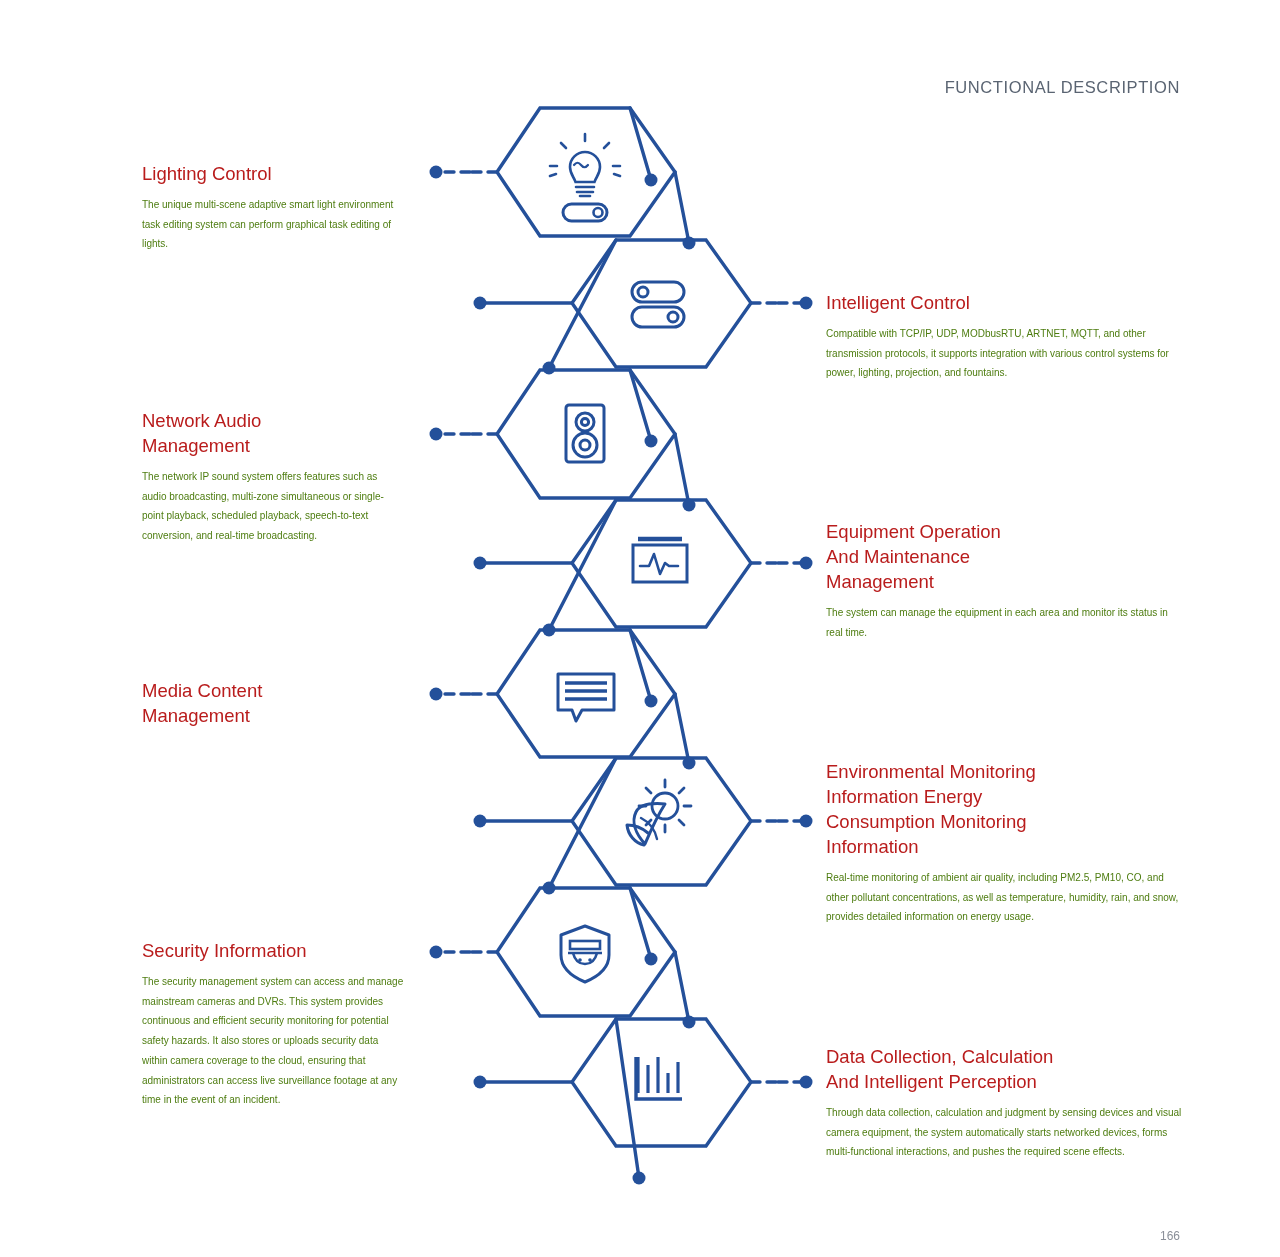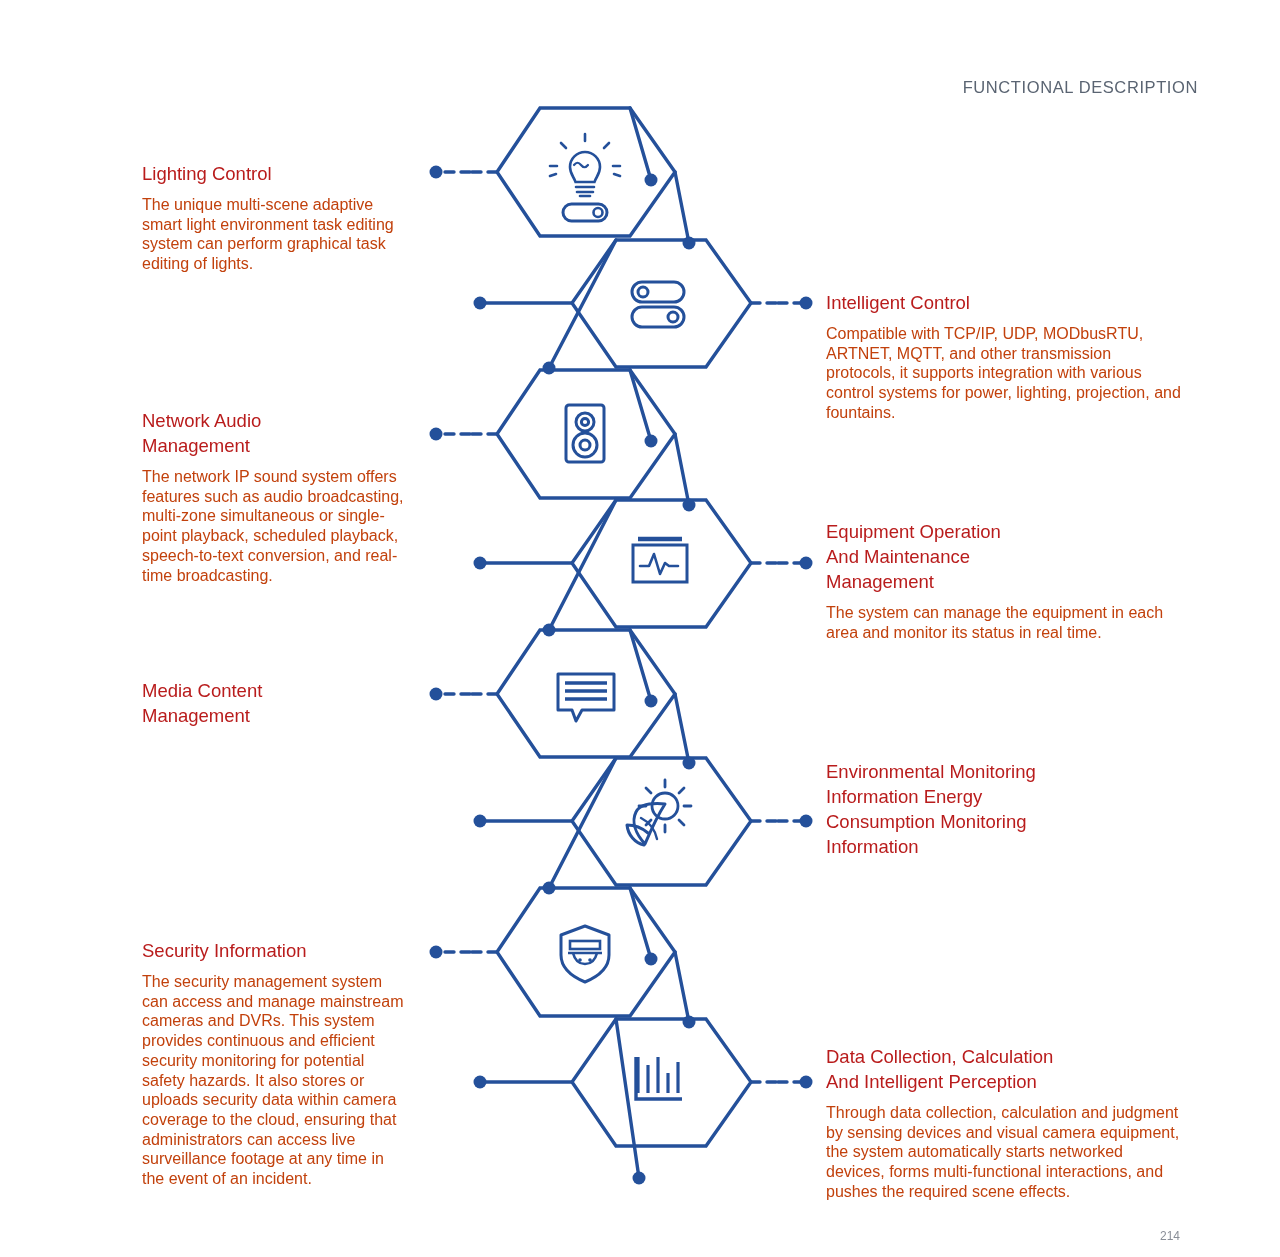--- a/index.html
+++ b/index.html
@@ -10,21 +10,21 @@
   }
   body {
     width: 1280px; height: 1257px;
     position: relative;
     font-family: "Liberation Sans", sans-serif;
     overflow: hidden;
   }
 
   .page-header {
     position: absolute;
-    top: 78px; right: 82px;
+    top: 78px; right: 100px;
     font-size: 16.5px;
     letter-spacing: 0.6px;
     color: #5a6472;
     font-family: "Liberation Sans", sans-serif;
     white-space: nowrap;
   }
 
   .page-number {
     position: absolute;
     bottom: 14px; right: 100px;
@@ -44,22 +44,22 @@
   }
   .block .b-title {
     color: #b91c1c;
     font-size: 18.5px;
     line-height: 25px;
     font-weight: 400;
     margin: 0 0 9px 0;
     white-space: pre-line;
   }
   .block .b-body {
-    color: #c2410c;
-    font-size: 16px;
+    color: #4d7c0f;
+    font-size: 10px;
     line-height: 19.7px;
     margin: 0;
   }
 
   
   .col-left { width: 262px; left: 142px; text-align: left; }
   .col-right { width: 358px; left: 826px; text-align: left; }
 
   .blk-lighting   { top: 161px; }
   .blk-naudio     { top: 408px; }
@@ -263,26 +263,27 @@
 <div class="block col-left blk-media">
   <h2 class="b-title">Media Content
 Management</h2>
 </div>
 
 <div class="block col-right blk-environ">
   <h2 class="b-title">Environmental Monitoring
 Information Energy
 Consumption Monitoring
 Information</h2>
+  <p class="b-body">Real-time monitoring of ambient air quality, including PM2.5, PM10, CO, and other pollutant concentrations, as well as temperature, humidity, rain, and snow, provides detailed information on energy usage.</p>
 </div>
 
 <div class="block col-left blk-security">
   <h2 class="b-title">Security Information</h2>
   <p class="b-body">The security management system can access and manage mainstream cameras and DVRs. This system provides continuous and efficient security monitoring for potential safety hazards. It also stores or uploads security data within camera coverage to the cloud, ensuring that administrators can access live surveillance footage at any time in the event of an incident.</p>
 </div>
 
 <div class="block col-right blk-data">
   <h2 class="b-title">Data Collection, Calculation
 And Intelligent Perception</h2>
   <p class="b-body">Through data collection, calculation and judgment by sensing devices and visual camera equipment, the system automatically starts networked devices, forms multi-functional interactions, and pushes the required scene effects.</p>
 </div>
 
-<div class="page-number">214</div>
+<div class="page-number">166</div>
 
 </body></html>

